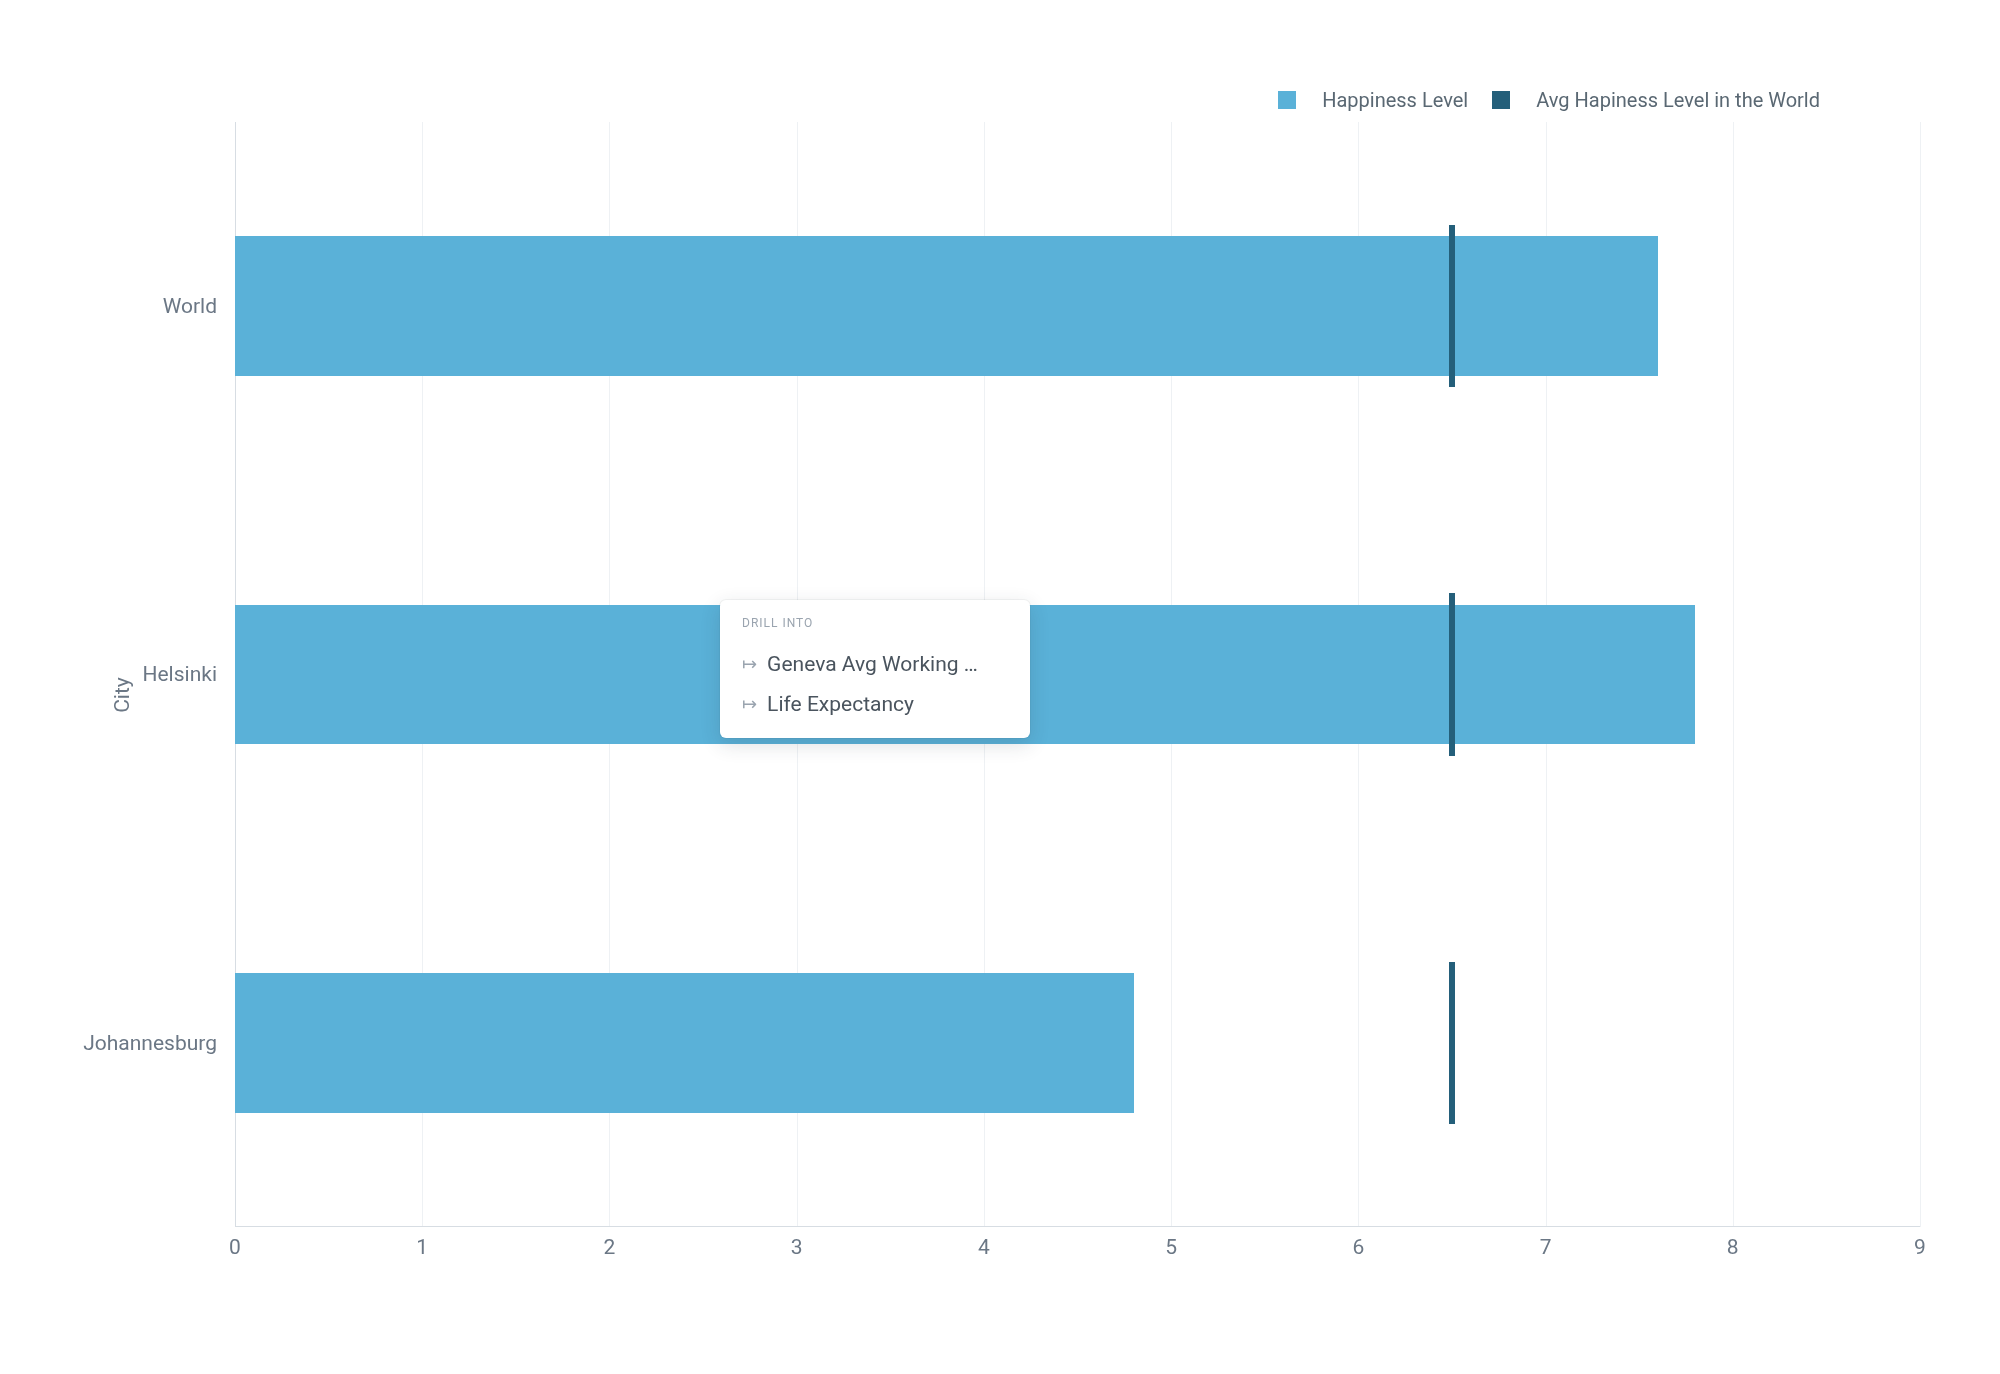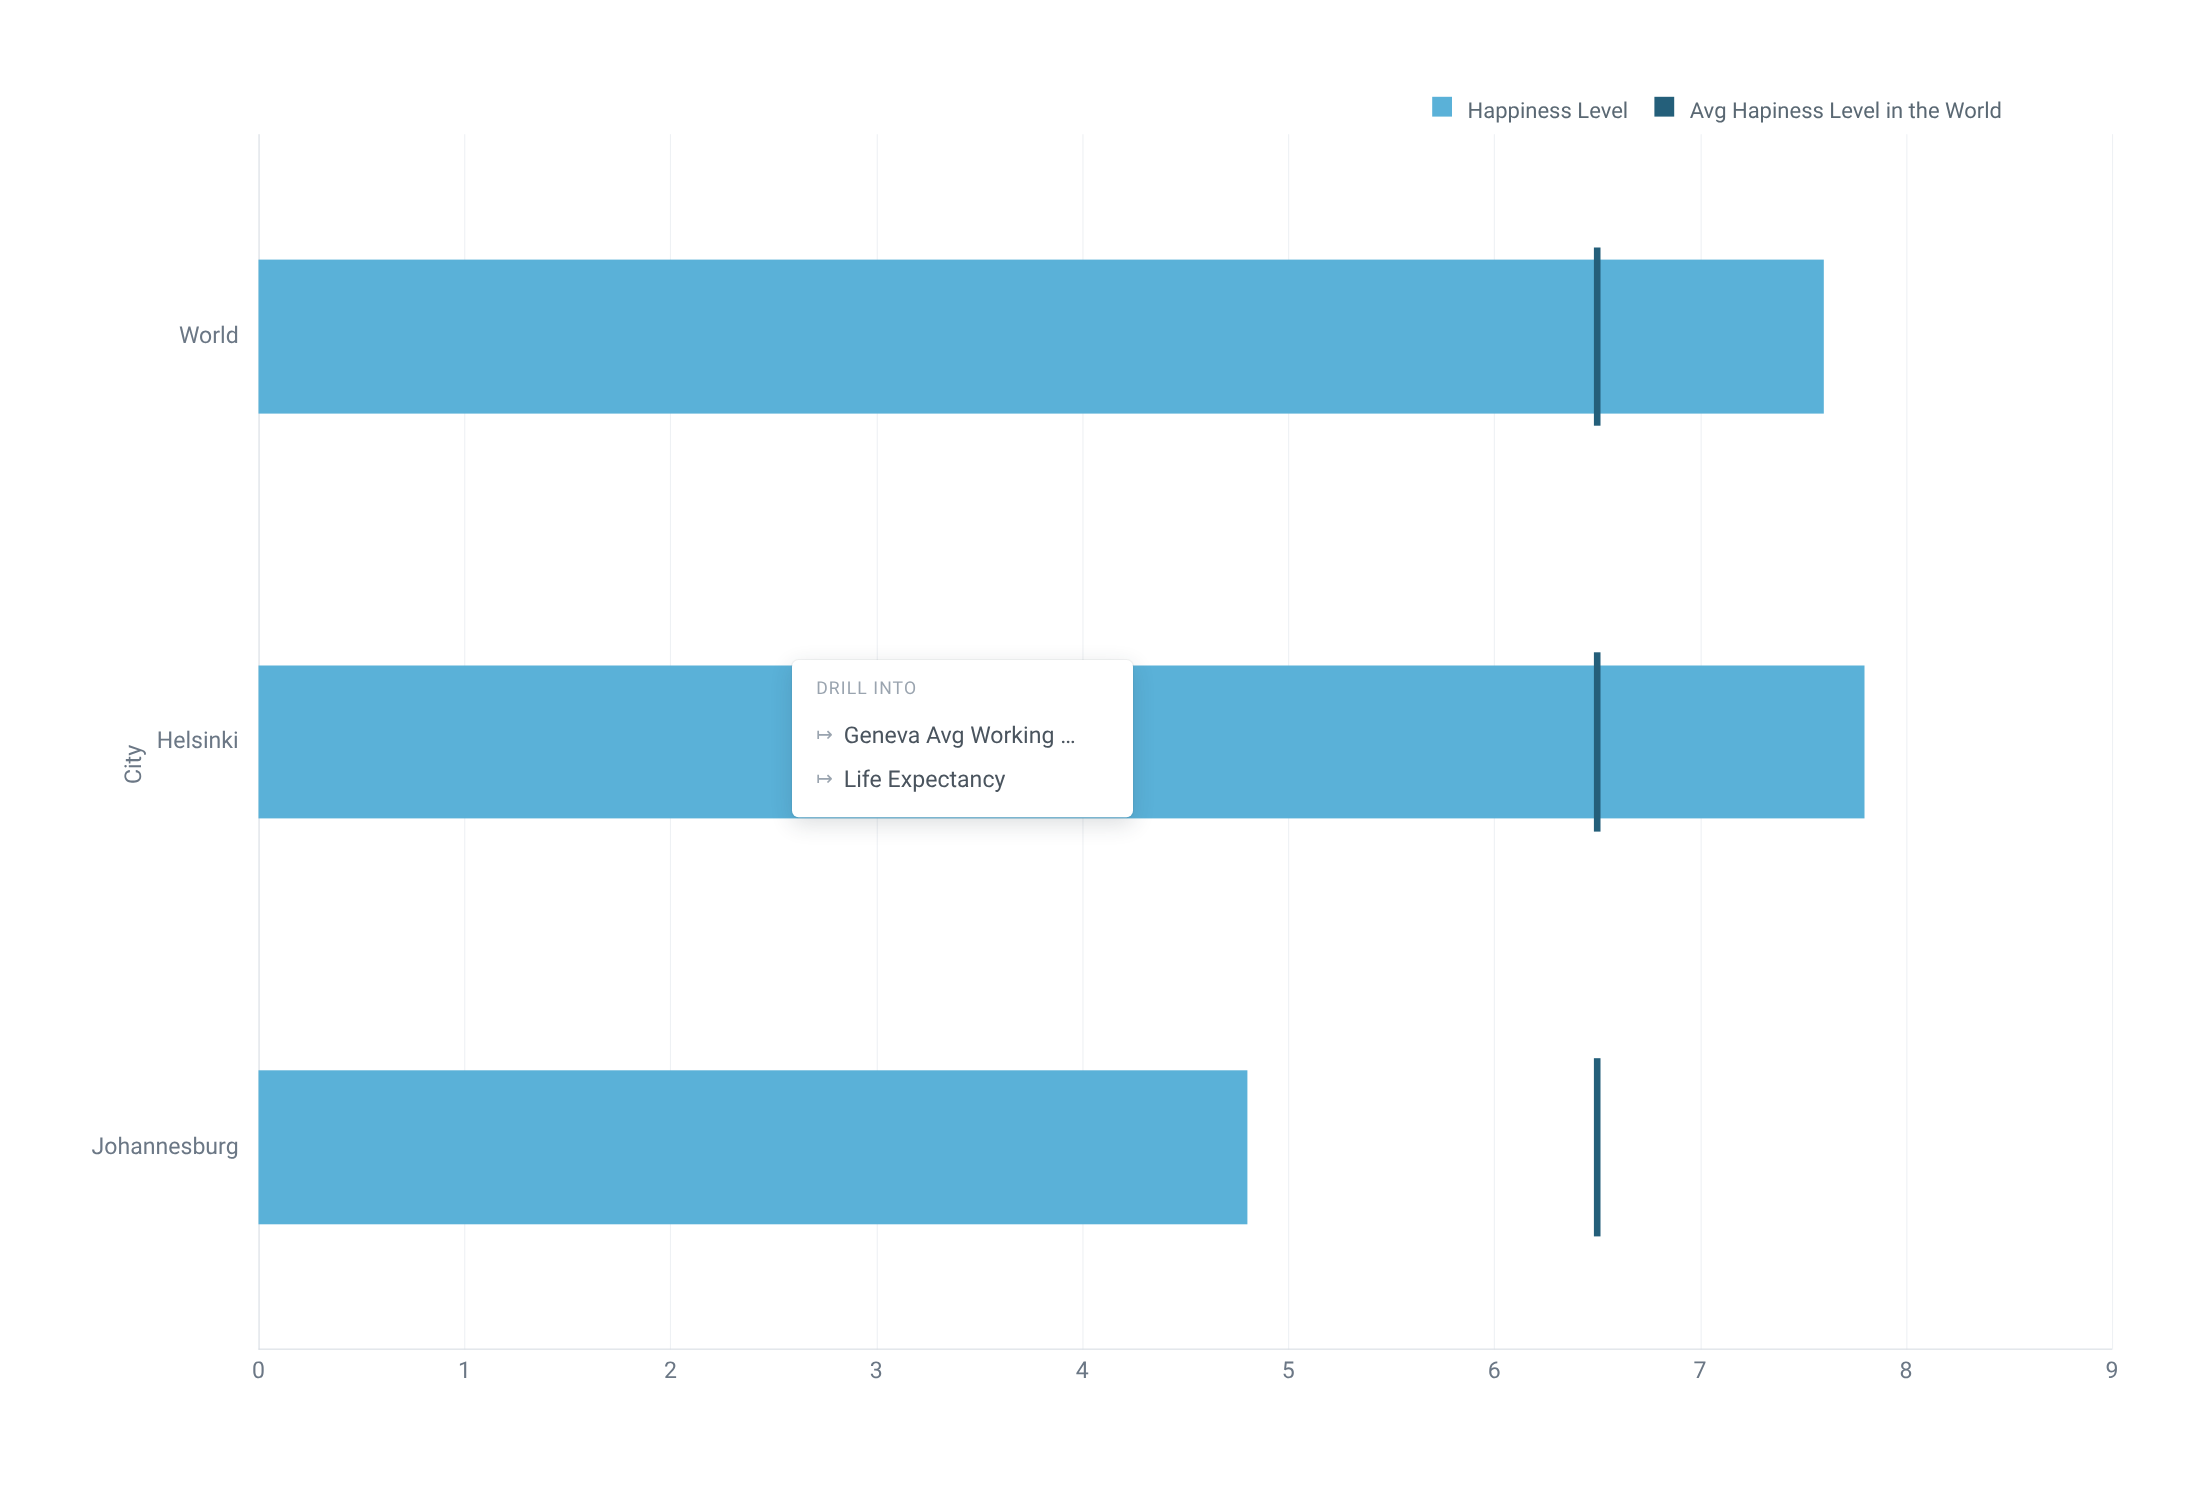--- a/index.html
+++ b/index.html
@@ -23,22 +23,22 @@
     position: absolute;
     right: 100px;
     top: 18px;
     display: flex;
     gap: 24px;
     font-size: 20px;
     color: #5a6873;
   }
   .legend-item {
     display: flex;
-    align-items: flex-start;
-    gap: 14px;
+    align-items: center;
+    gap: 26px;
   }
   .swatch {
     width: 18px;
     height: 18px;
   }
   .ylabel {
     position: absolute;
     left: 4px;
     top: 50%;
     transform: translateY(-50%) rotate(-90deg);
@@ -128,21 +128,21 @@
     background: #fff;
     border-radius: 6px;
     box-shadow: 0 6px 20px rgba(40,50,60,0.16), 0 0 0 1px rgba(40,50,60,0.05);
     padding: 16px 22px 14px 22px;
     width: 310px;
     font-size: 21px;
     color: #4a545e;
     z-index: 10;
   }
   .popover-title {
-    font-size: 16px;
+    font-size: 12px;
     letter-spacing: 1px;
     color: #9aa4af;
     margin-bottom: 14px;
   }
   .popover-item {
     display: flex;
     align-items: center;
     gap: 10px;
     padding: 8px 0;
     cursor: pointer;

